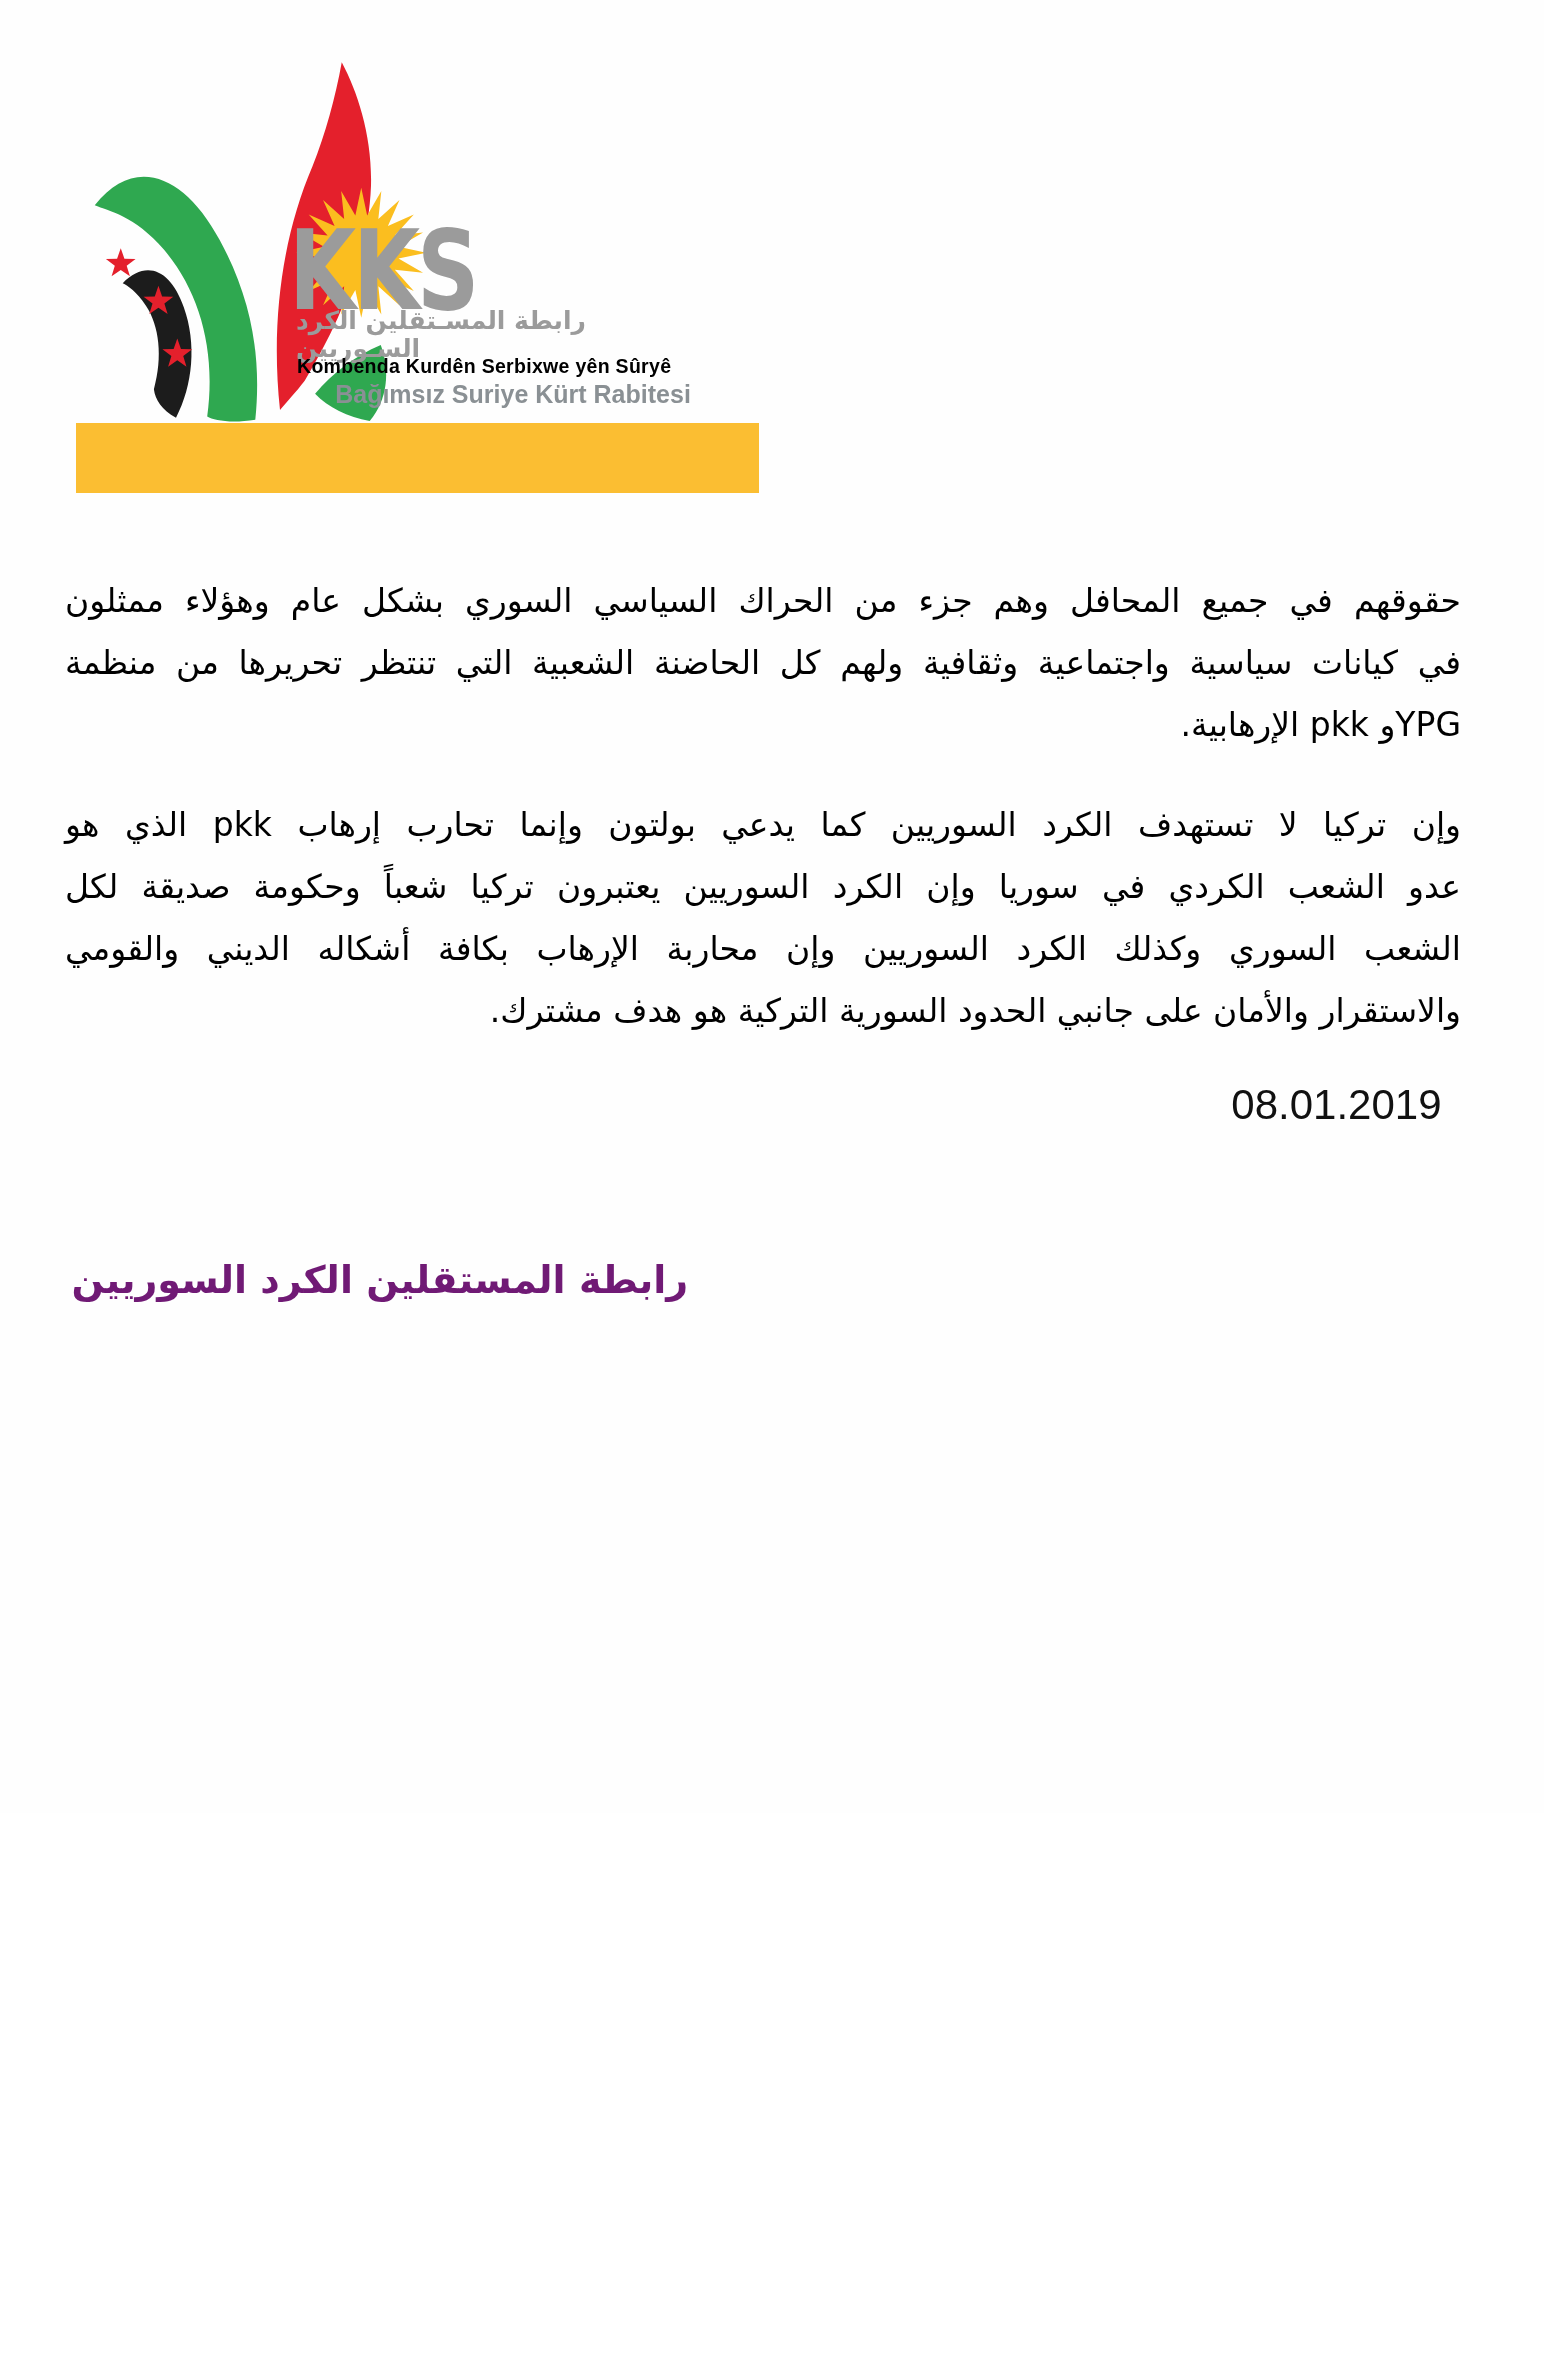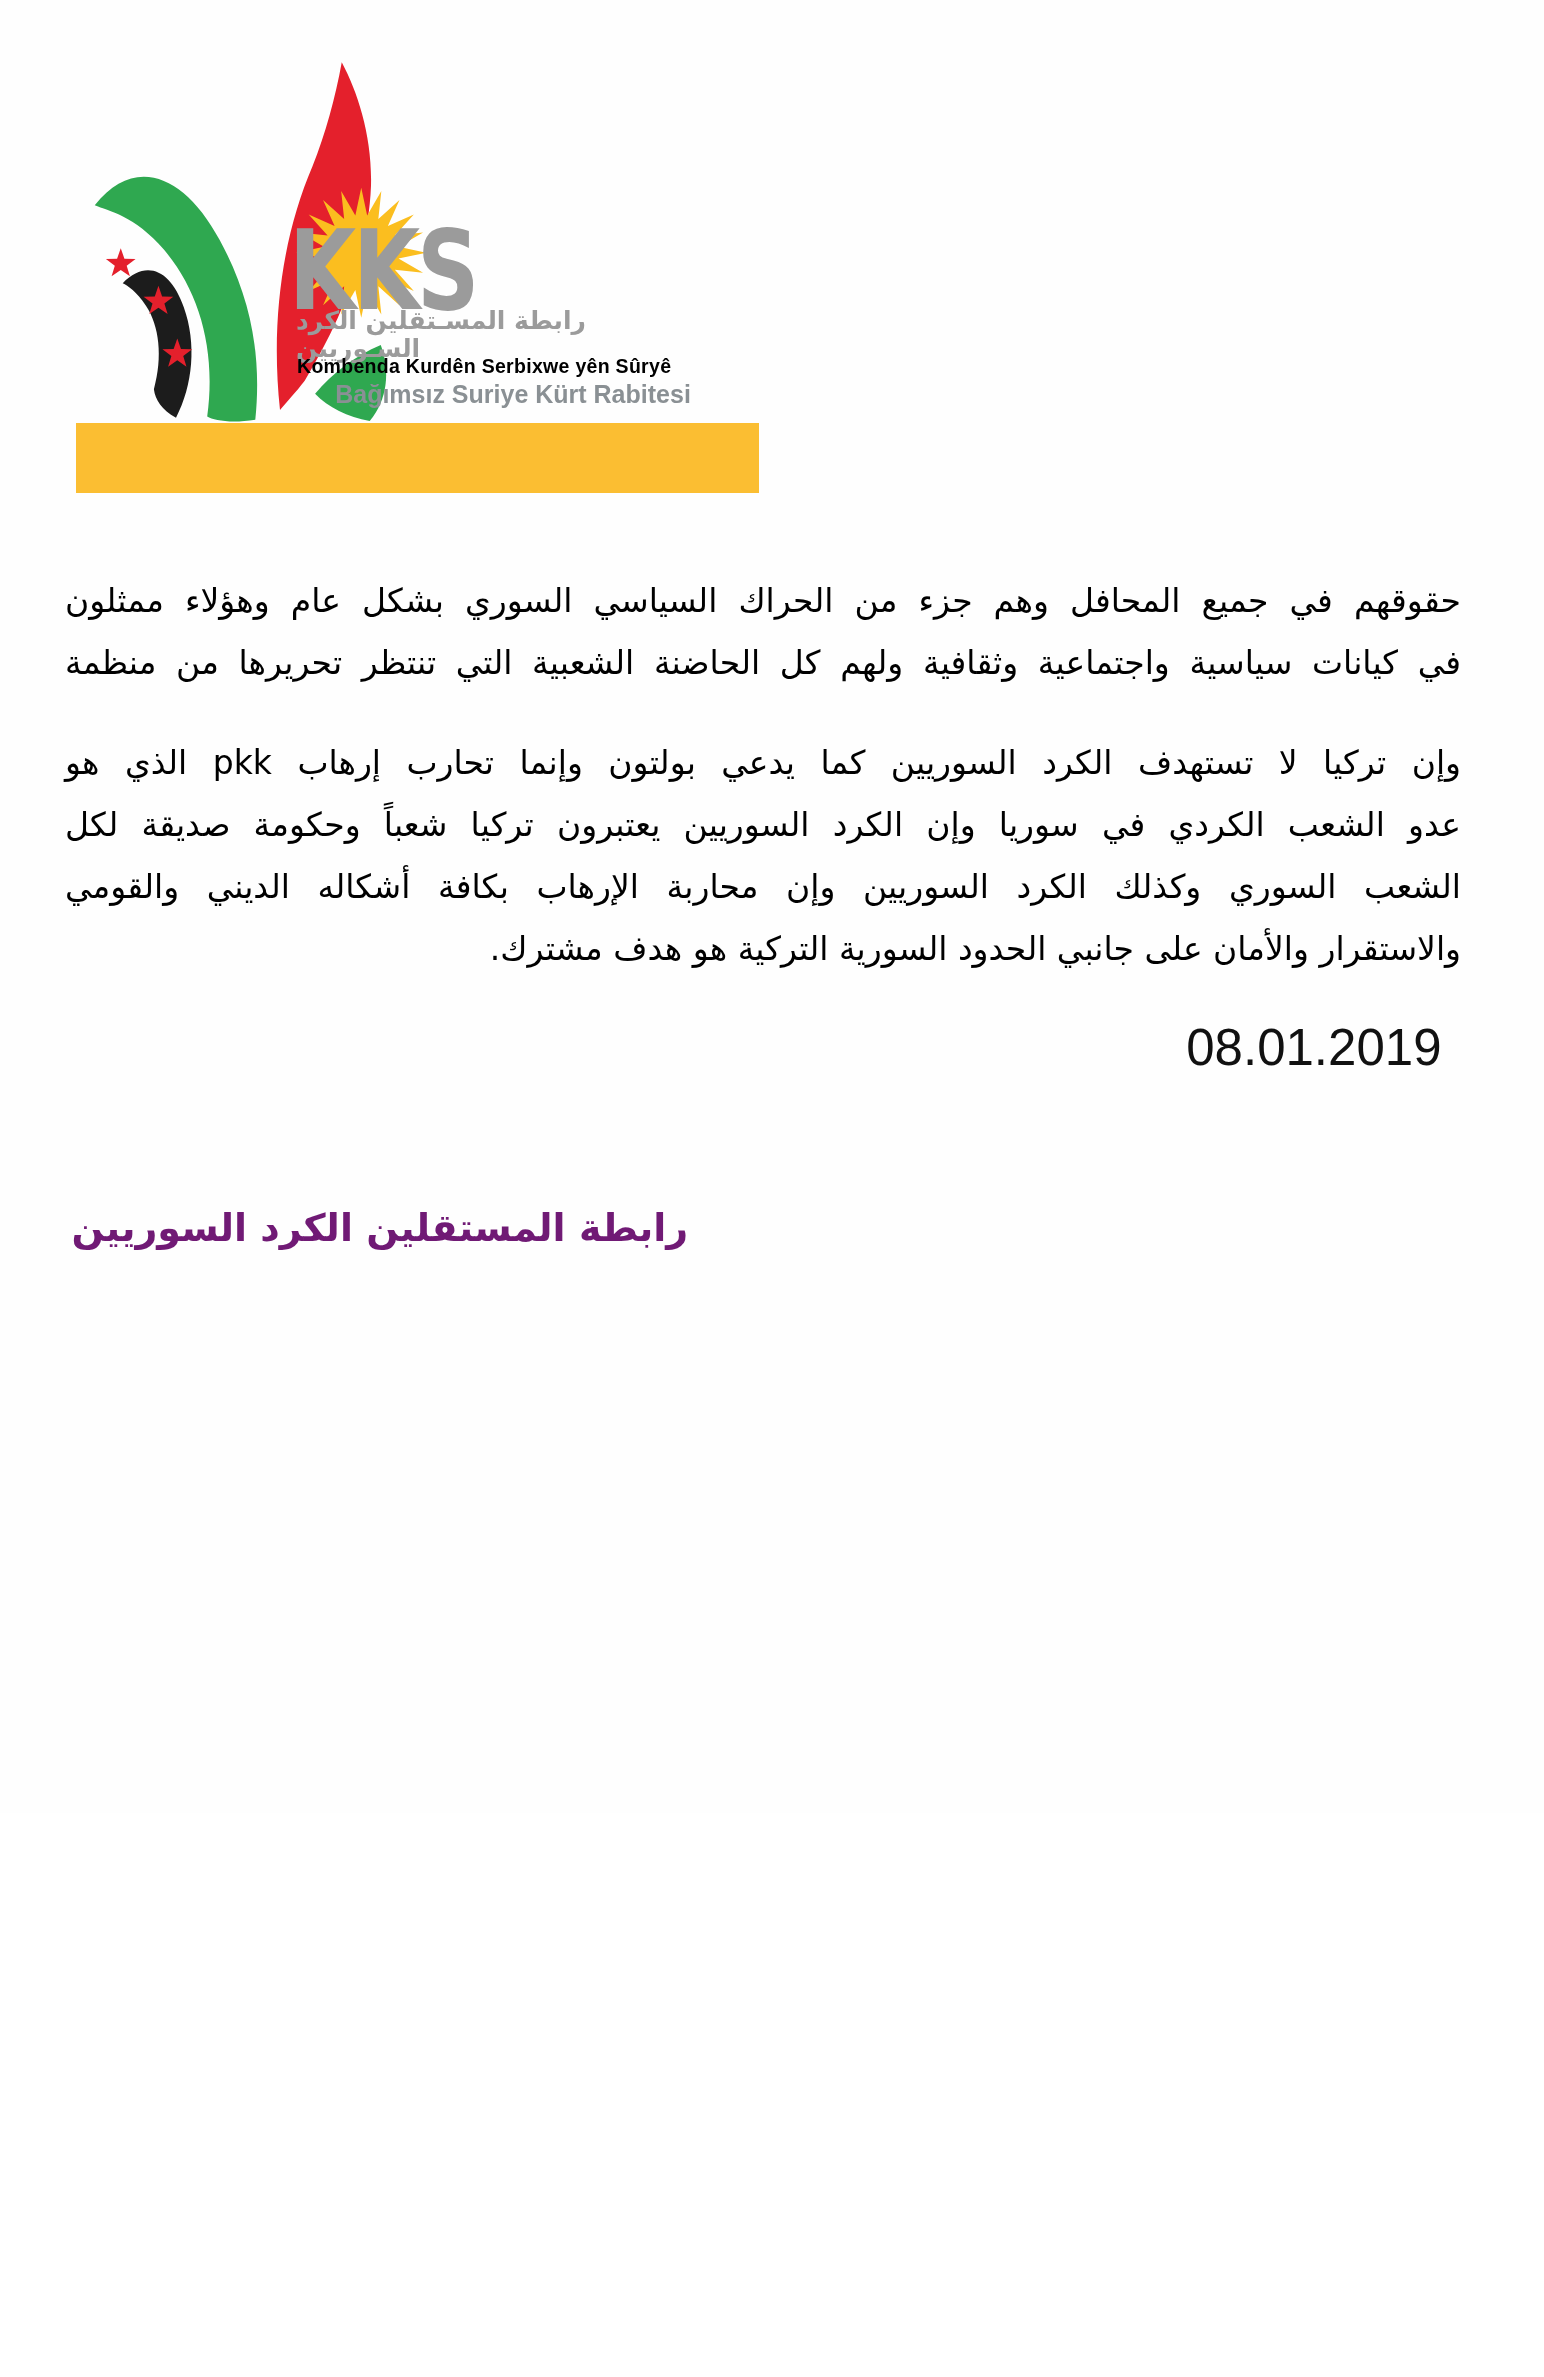--- a/index.html
+++ b/index.html
@@ -40,21 +40,21 @@
     font-family:"DejaVu Sans", sans-serif;
   }
   .para { display:block; }
   .para + .para { margin-top:38px; }
   .line { text-align:justify; }
   .line.stretch { text-align-last:justify; }
   .line.last { text-align-last:right; }
 
   .date-line {
     margin-top:40px; direction:ltr; text-align:right; padding-right:19.5px;
-    font-family:"Liberation Sans", sans-serif; font-size:51px; color:#111111;
+    font-family:"Liberation Sans", sans-serif; font-size:42px; color:#111111;
     line-height:1.1;
   }
   .signature-line {
     margin-top:130px; text-align:left; padding-left:6.5px;
     font-weight:bold; font-size:38px; color:#701a75; line-height:1.2;
   }
 </style>
 </head>
 <body>
 
@@ -85,20 +85,21 @@
   <div class="logo-ku">Kombenda Kurdên Serbixwe yên Sûryê</div>
   <div class="logo-tr">Bağımsız Suriye Kürt Rabitesi</div>
 
   <div class="yellow-bar"></div>
 
   <main class="letter-body">
 
     <section class="para">
       <div class="line stretch">حقوقهم في جميع المحافل وهم جزء من الحراك السياسي السوري بشكل عام وهؤلاء ممثلون</div>
       <div class="line stretch">في كيانات سياسية واجتماعية وثقافية ولهم كل الحاضنة الشعبية التي تنتظر تحريرها من منظمة</div>
+      <div class="line last">YPGو  pkk الإرهابية.</div>
     </section>
 
     <section class="para">
       <div class="line stretch">وإن تركيا لا تستهدف الكرد السوريين كما يدعي بولتون وإنما تحارب إرهاب pkk الذي هو</div>
       <div class="line stretch">عدو الشعب الكردي في سوريا وإن الكرد السوريين يعتبرون تركيا شعباً وحكومة صديقة لكل</div>
       <div class="line stretch">الشعب السوري وكذلك الكرد السوريين وإن محاربة الإرهاب بكافة أشكاله الديني والقومي</div>
       <div class="line last">والاستقرار والأمان على جانبي الحدود السورية التركية هو هدف مشترك.</div>
     </section>
 
     <div class="date-line">08.01.2019</div>

